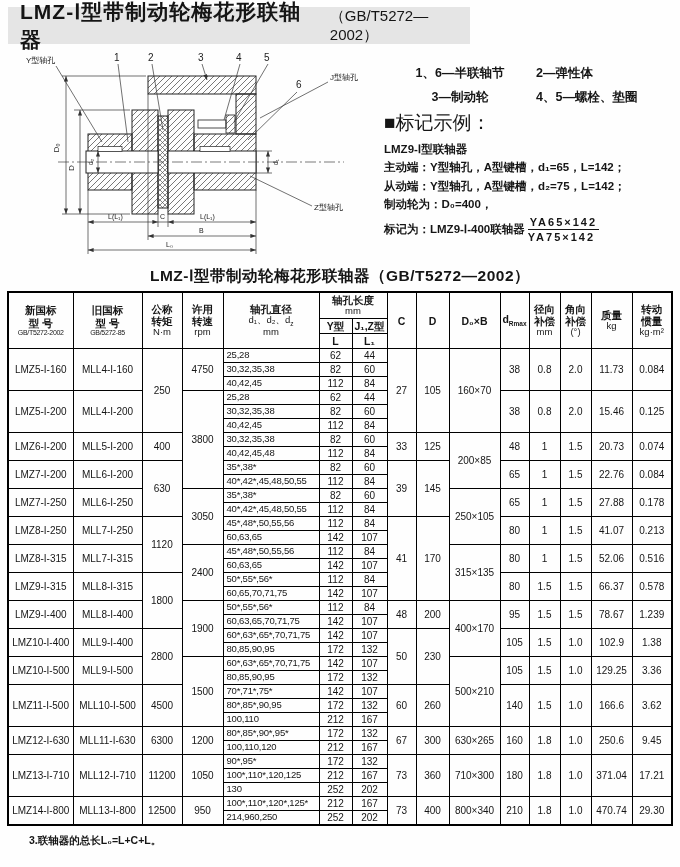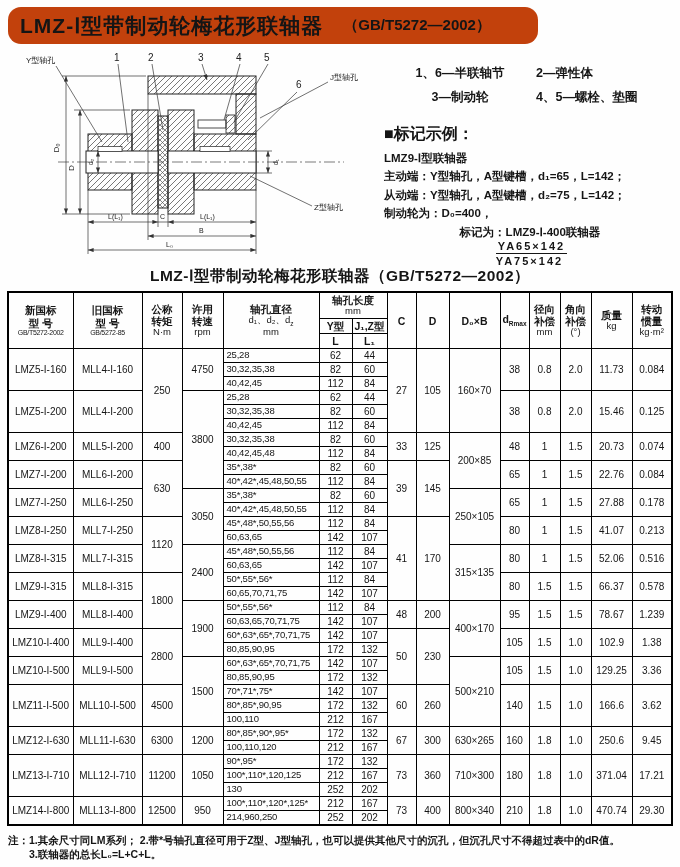--- a/index.html
+++ b/index.html
@@ -1,35 +1,35 @@
 <!DOCTYPE html>
 <html><head>
 <meta charset="utf-8">
 <style>
   html,body{margin:0;padding:0;background:#ffffff;}
   body{width:680px;height:867px;font-family:"Liberation Sans",sans-serif;color:#151515;}
   .page{position:relative;width:680px;height:867px;background:#fefefe;overflow:hidden;}
 
   
-  .header-bar{position:absolute;left:8px;top:7px;width:530px;height:37px;background:#c2410c;
-    display:flex;align-items:center;padding-left:12px;box-sizing:border-box;border-radius:13px;}
+  .header-bar{position:absolute;left:8px;top:7px;width:462px;height:37px;background:#e5e5e5;
+    display:flex;align-items:center;padding-left:12px;box-sizing:border-box;}
   .header-bar .t-main{font-size:21px;font-weight:bold;letter-spacing:1px;}
-  .header-bar .t-sub{font-size:15px;font-weight:bold;margin-left:20px;}
+  .header-bar .t-sub{font-size:15px;font-weight:normal;margin-left:20px;}
 
   
   .diagram{position:absolute;left:0;top:50px;width:380px;height:212px;}
   svg text{font-family:"Liberation Sans",sans-serif;fill:#222;}
 
   
   .right-panel{position:absolute;left:384px;top:62px;width:292px;}
   .parts-row{display:flex;font-size:12.5px;font-weight:bold;line-height:1.9;}
   .parts-row span:first-child{width:152px;text-align:center;}
-  .marking-heading{font-size:16px;font-weight:bold;margin-top:14px;margin-bottom:4px;}
+  .marking-heading{font-size:19px;font-weight:normal;margin-bottom:4px;}
   .marking-line{font-size:11.5px;line-height:1.62;font-weight:bold;}
-  .marking-final{display:flex;align-items:center;font-size:11.5px;font-weight:bold;margin-top:2px;flex-direction:column;}
+  .marking-final{display:flex;align-items:center;font-size:11.5px;font-weight:bold;margin-top:2px;}
   .fraction{display:inline-block;text-align:left;margin-left:3px;font-size:11px;letter-spacing:2px;}
   .frac-top{display:block;border-bottom:1px solid #151515;padding:0 2px 1px 2px;}
   .frac-bottom{display:block;padding-top:1px;}
 
   
   .table-title{position:absolute;top:266px;left:0;width:680px;text-align:center;
     font-size:15.5px;font-weight:bold;letter-spacing:0.5px;}
   table{position:absolute;top:291px;left:7px;border-collapse:collapse;table-layout:fixed;
     width:666px;border:2px solid #000;}
   th,td{border:1px solid #000;padding:0 1px;text-align:center;overflow:hidden;
@@ -582,17 +582,16 @@
         </tr>
         <tr>
           <td class="al">214,960,250</td>
           <td>252</td>
           <td>202</td>
         </tr>
       </tbody>
   </table>
 
   <div class="notes">
-    <div>注：1.其余尺寸同LM系列；  2.带*号轴孔直径可用于Z型、J型轴孔，也可以提供其他尺寸的沉孔，但沉孔尺寸不得超过表中的dR值。</div>
     <div class="note-indent">3.联轴器的总长L₀=L+C+L。</div>
   </div>
 
 </div>
 
 </body></html>

